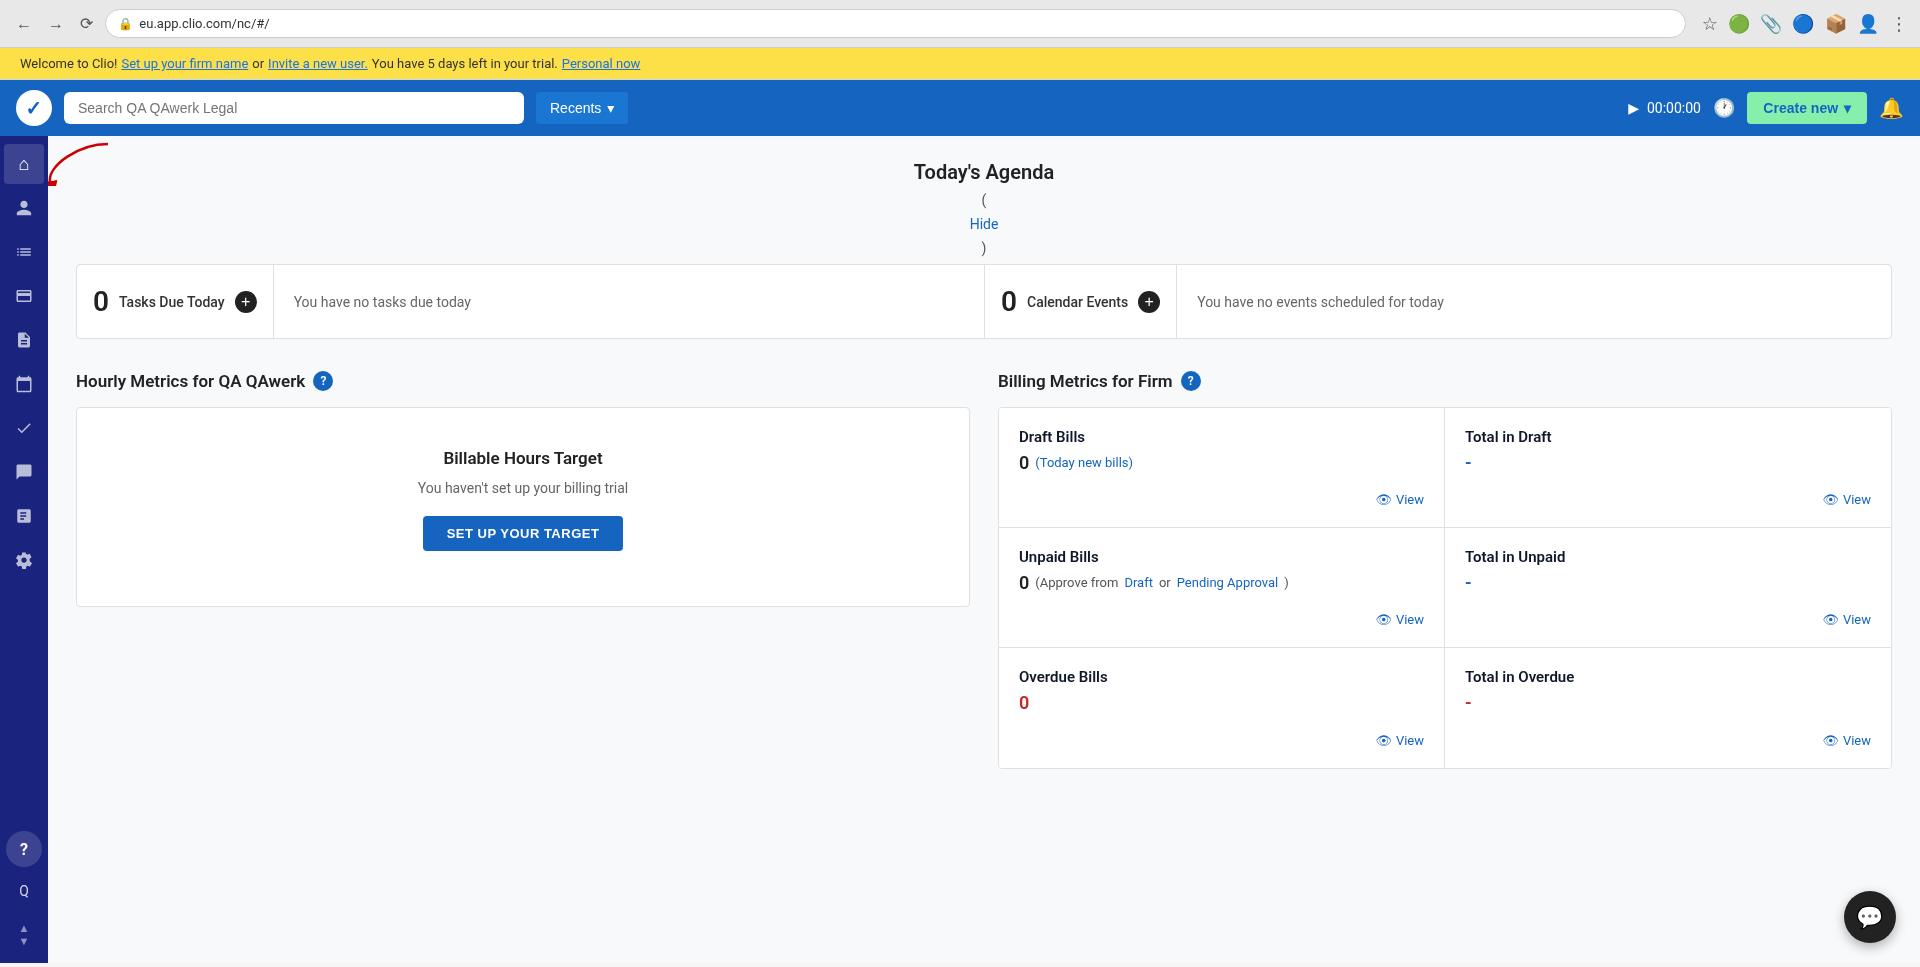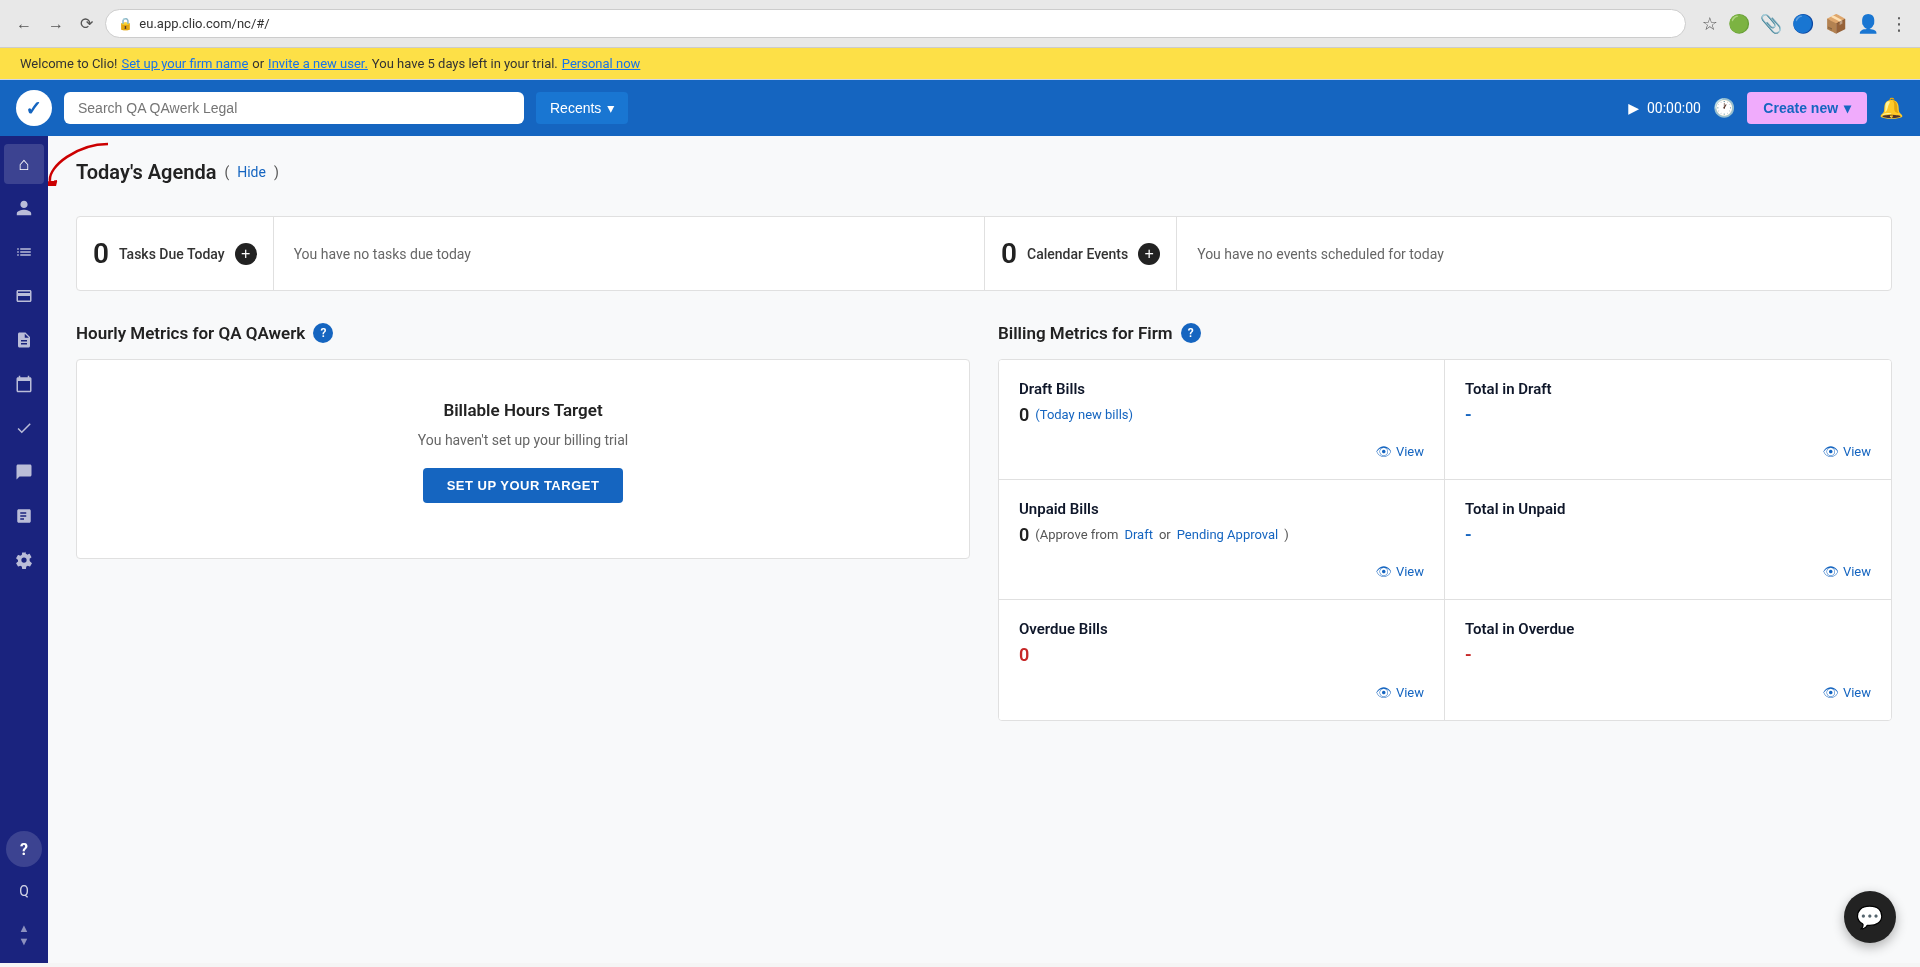--- a/index.html
+++ b/index.html
@@ -100,21 +100,21 @@
       gap: 8px;
       font-size: 14px;
     }
     .play-btn {
       background: none; border: none; color: white; cursor: pointer; font-size: 14px;
     }
     .clock-btn {
       background: none; border: none; color: white; cursor: pointer; font-size: 18px;
     }
     .create-new-btn {
-      background: #f0abfc;
+      background: #86efac;
       color: #1565c0;
       border: none;
       border-radius: 4px;
       padding: 8px 16px;
       font-weight: 600;
       font-size: 14px;
       cursor: pointer;
       display: flex;
       align-items: center;
       gap: 6px;
@@ -187,24 +187,25 @@
     
     .page-content {
       padding: 24px 28px;
     }
 
     
     .section-heading {
       font-size: 20px;
       font-weight: 600;
       color: #222;
-      margin-bottom: 32px;
+      margin-bottom: 8px;
       display: flex;
       align-items: center;
       gap: 8px;
+      flex-direction: column;
     }
     .hide-link { font-size: 14px; font-weight: 400; color: #1565c0; cursor: pointer; }
     .hide-paren { font-size: 14px; font-weight: 400; color: #555; }
 
     .agenda-grid {
       display: grid;
       grid-template-columns: 1fr 1fr;
       gap: 0;
       margin-bottom: 32px;
       background: white;

